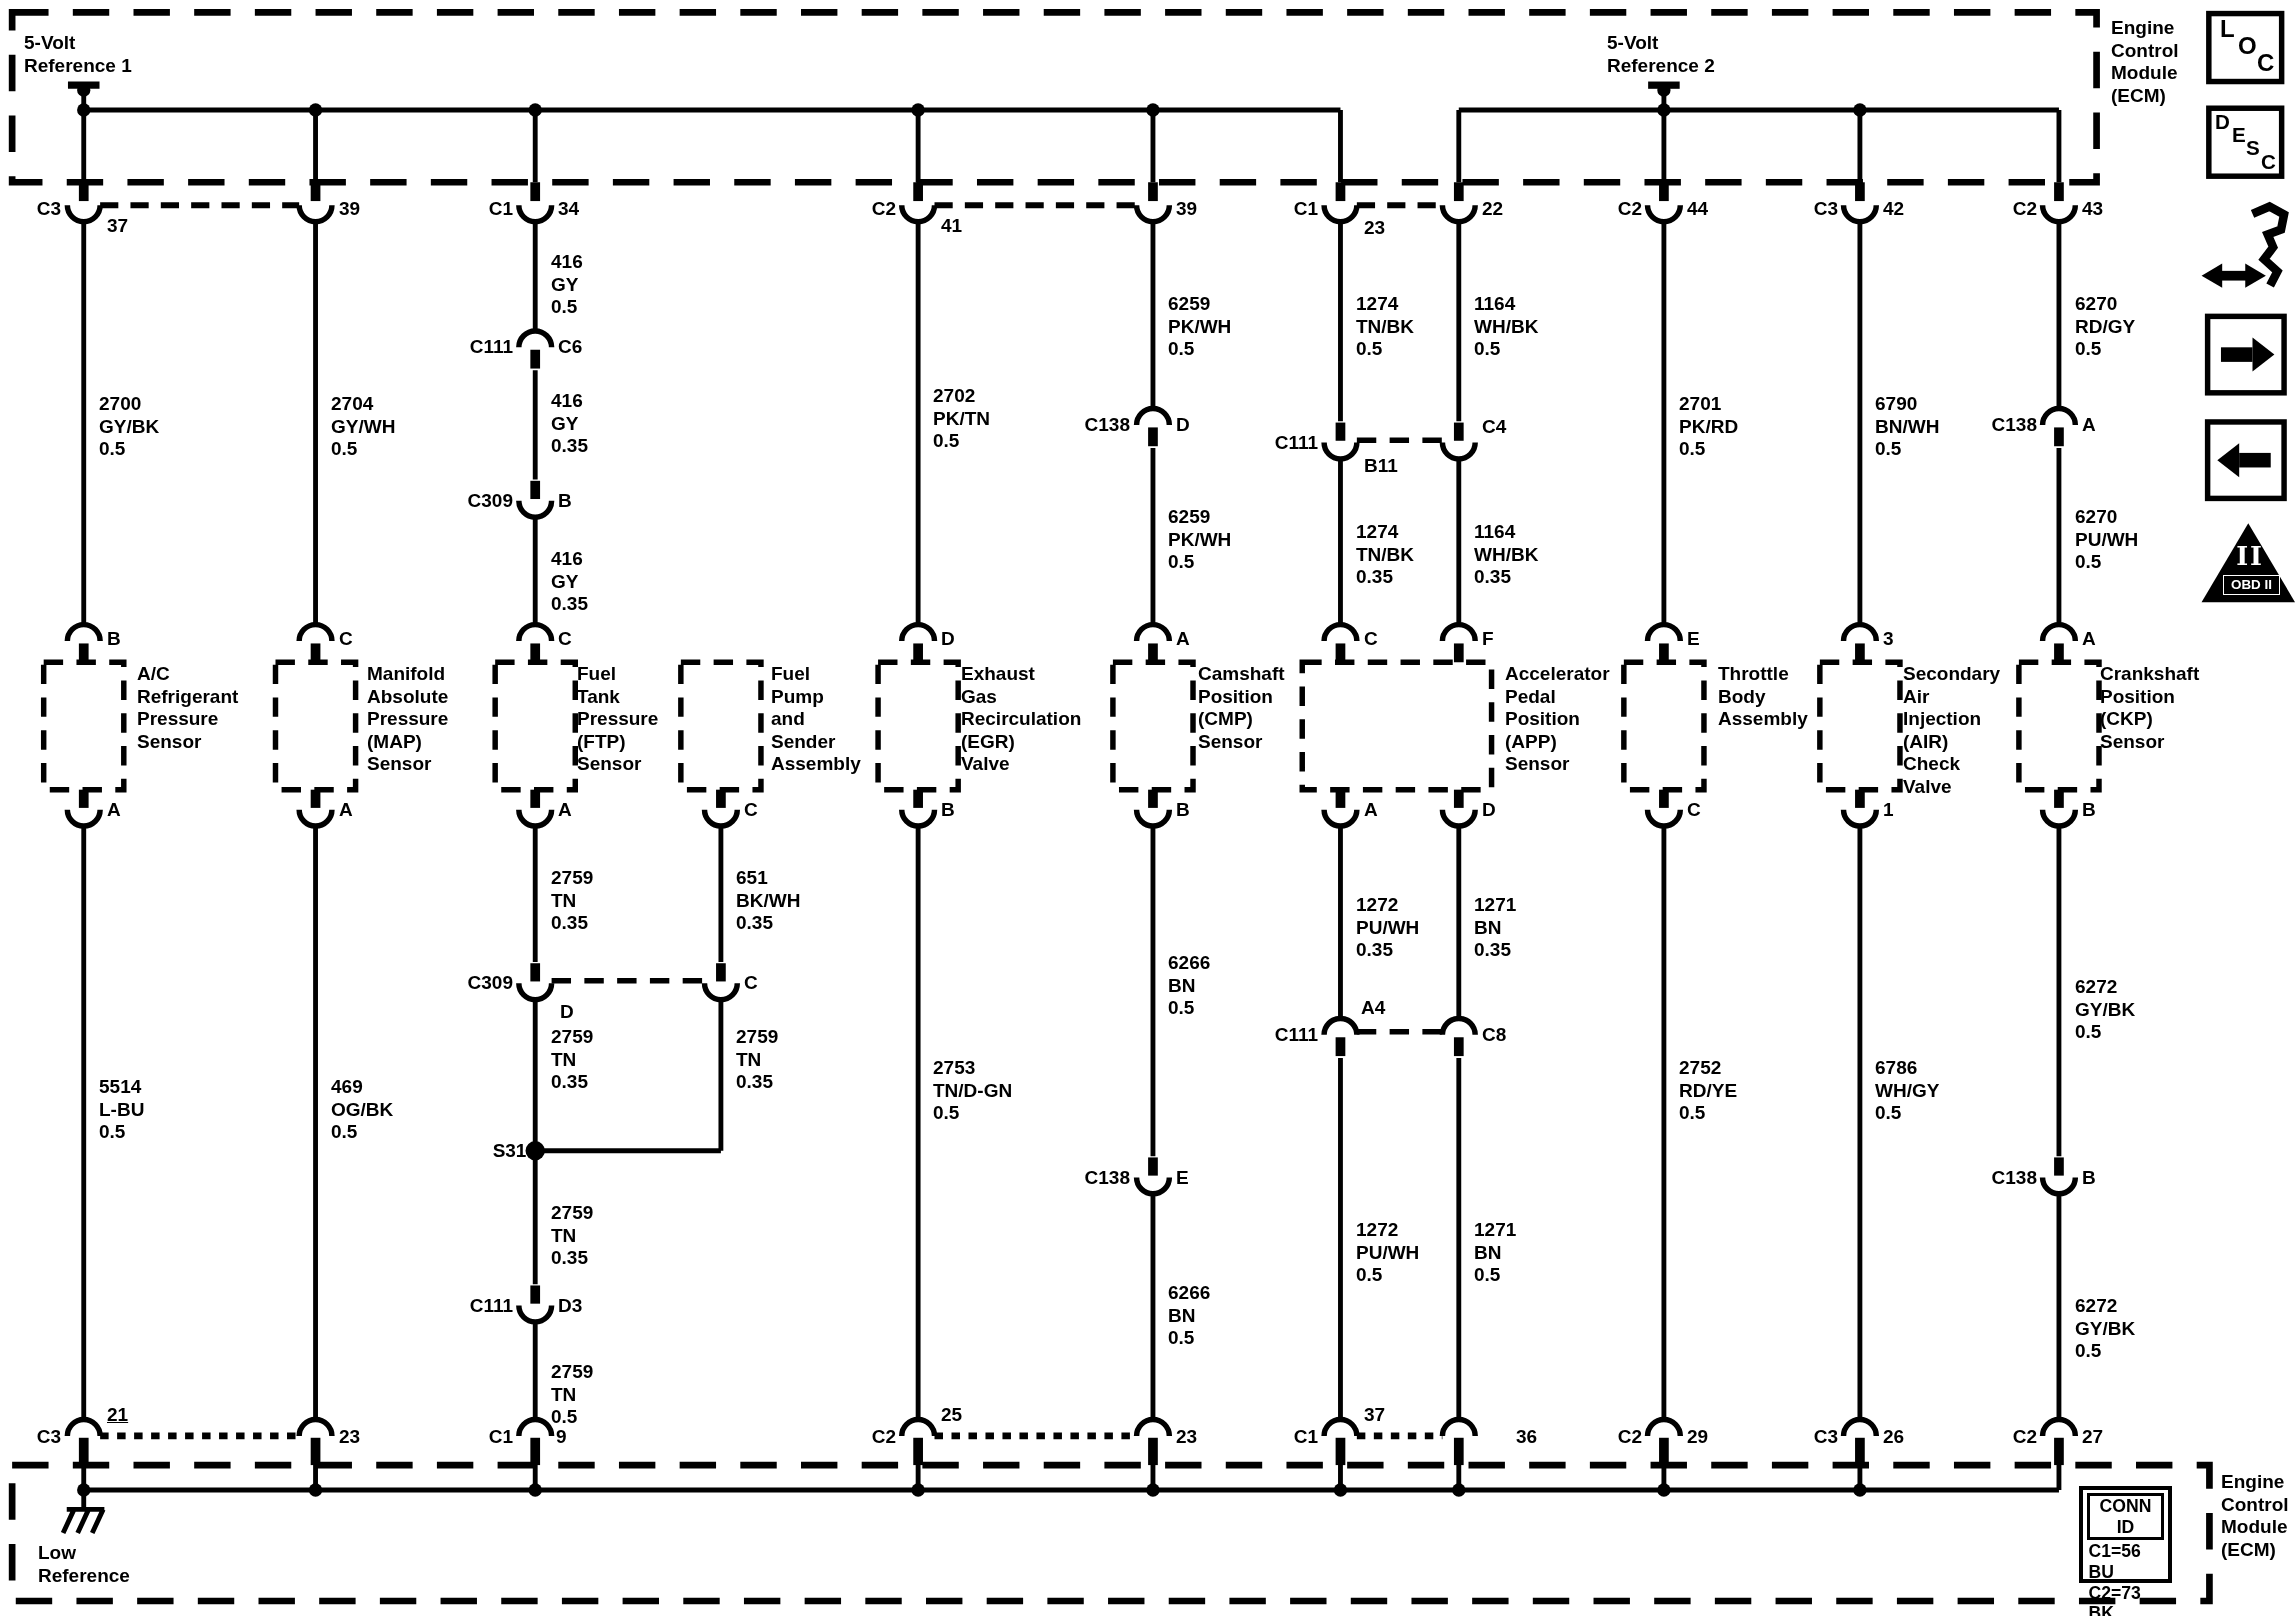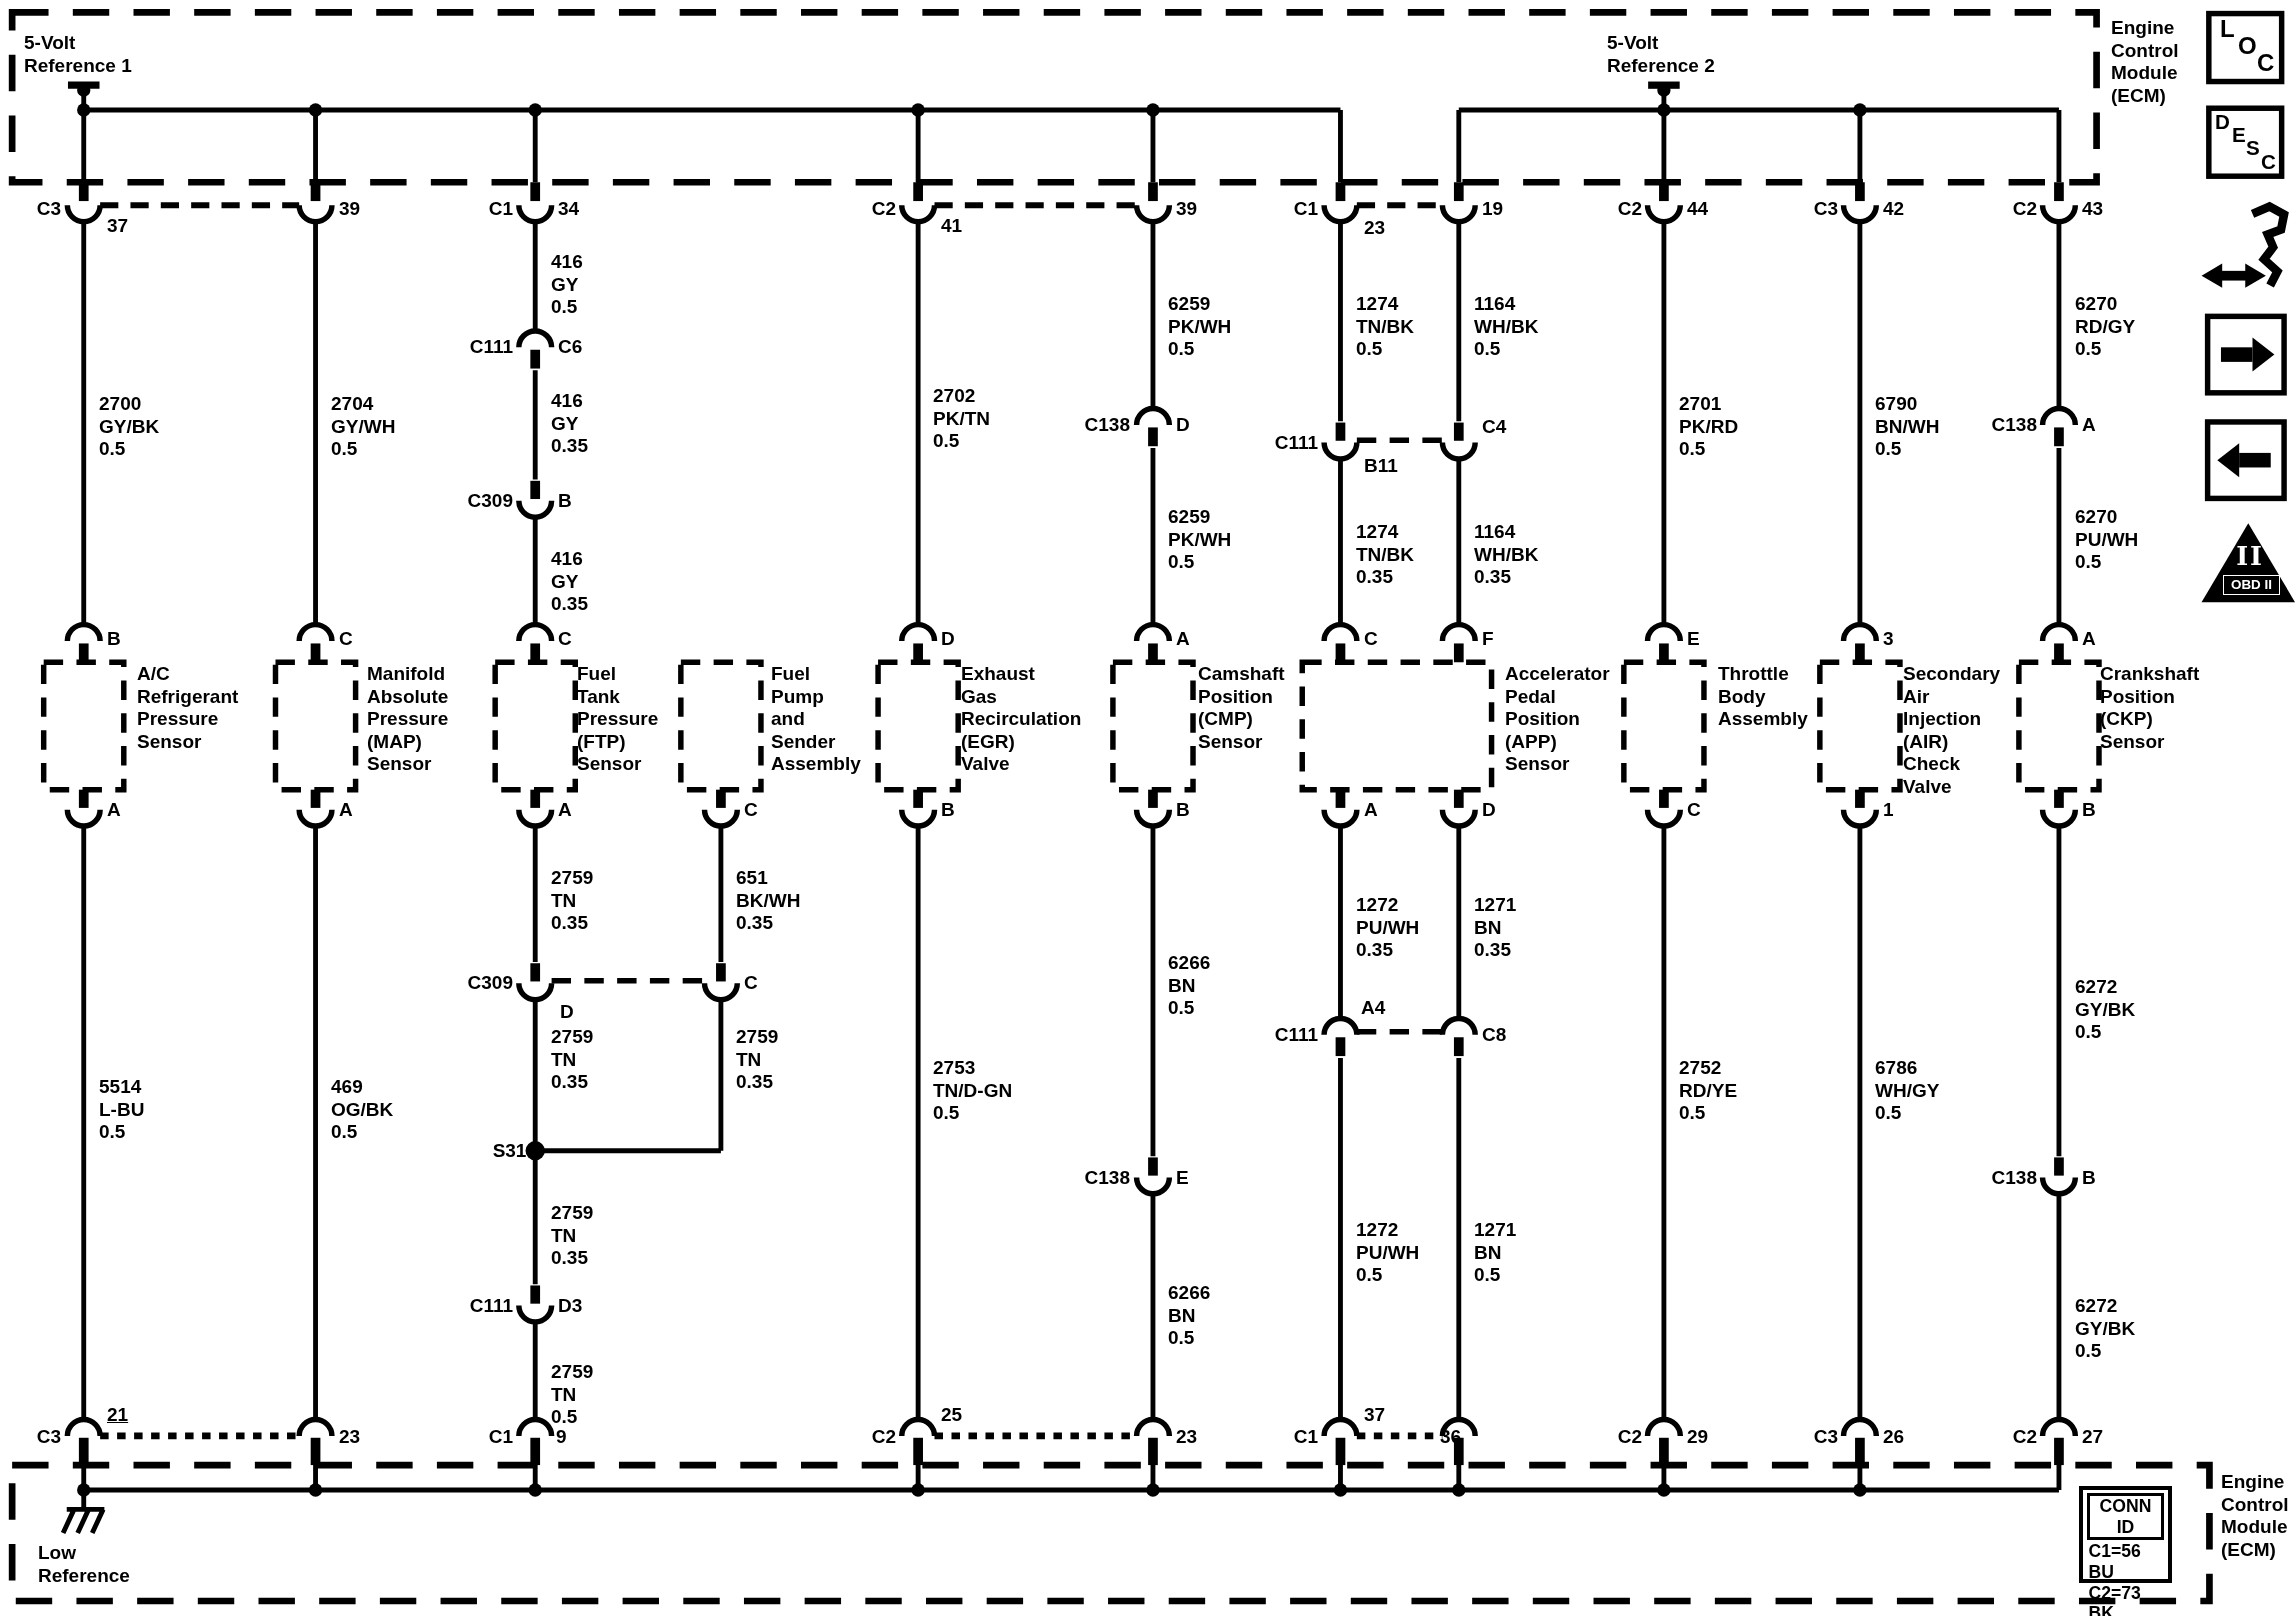--- a/index.html
+++ b/index.html
@@ -285,40 +285,40 @@
 <div class="t ra90" style="left:1587px;top:198px;">C2</div>
 <div class="t ra90" style="left:1783px;top:198px;">C3</div>
 <div class="t ra90" style="left:1982px;top:198px;">C2</div>
 
 <div class="t" style="left:107px;top:215px;">37</div>
 <div class="t" style="left:339px;top:198px;">39</div>
 <div class="t" style="left:558px;top:198px;text-align:center;">34</div>
 <div class="t" style="left:941px;top:215px;">41</div>
 <div class="t" style="left:1176px;top:198px;">39</div>
 <div class="t" style="left:1364px;top:217px;">23</div>
-<div class="t" style="left:1482px;top:198px;">19</div>
+<div class="t" style="left:1482px;top:198px;">22</div>
 <div class="t" style="left:1687px;top:198px;">44</div>
 <div class="t" style="left:1883px;top:198px;">42</div>
 <div class="t" style="left:2082px;top:198px;">43</div>
 
 <div class="t ra90" style="left:6px;top:1426px;">C3</div>
 <div class="t ra90" style="left:458px;top:1426px;">C1</div>
 <div class="t ra90" style="left:841px;top:1426px;">C2</div>
 <div class="t ra90" style="left:1263px;top:1426px;">C1</div>
 <div class="t ra90" style="left:1587px;top:1426px;">C2</div>
 <div class="t ra90" style="left:1783px;top:1426px;">C3</div>
 <div class="t ra90" style="left:1982px;top:1426px;">C2</div>
 
 <div class="t" style="left:107px;top:1404px;text-decoration:underline;">21</div>
 <div class="t" style="left:339px;top:1426px;">23</div>
 <div class="t" style="left:556px;top:1426px;">9</div>
 <div class="t" style="left:941px;top:1404px;">25</div>
 <div class="t" style="left:1176px;top:1426px;">23</div>
 <div class="t" style="left:1364px;top:1404px;">37</div>
-<div class="t" style="left:1440px;top:1426px;">36</div>
+<div class="t" style="left:1516px;top:1426px;">36</div>
 <div class="t" style="left:1687px;top:1426px;">29</div>
 <div class="t" style="left:1883px;top:1426px;">26</div>
 <div class="t" style="left:2082px;top:1426px;">27</div>
 
 <div class="t" style="left:99px;top:393px;">2700
 GY/BK
 0.5</div>
 <div class="t" style="left:331px;top:393px;">2704
 GY/WH
 0.5</div>

